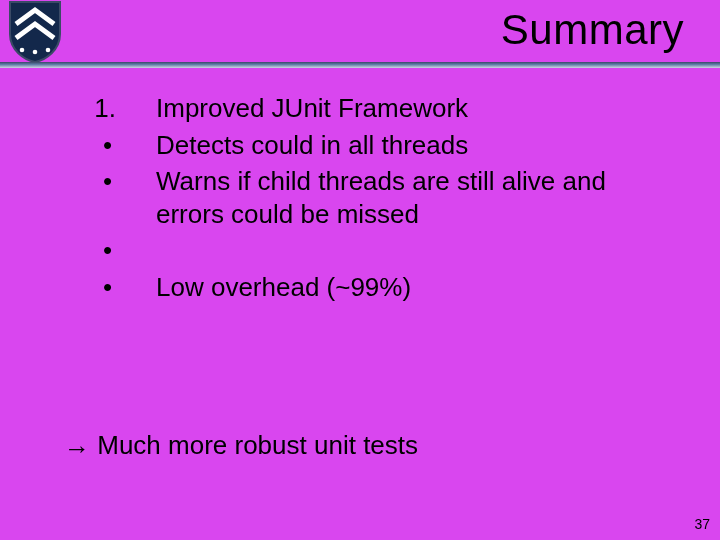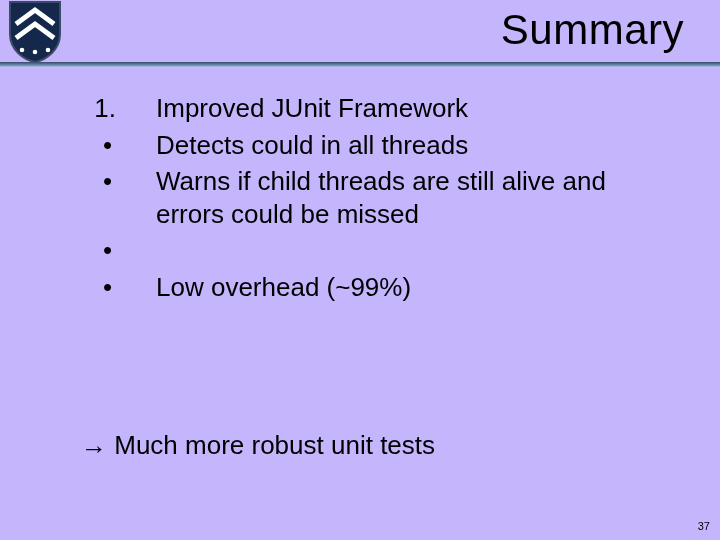--- a/index.html
+++ b/index.html
@@ -1,30 +1,30 @@
 <!DOCTYPE html>
 <html><head>
 <meta charset="utf-8">
 <style>
   * { box-sizing: border-box; margin: 0; padding: 0; }
   html, body { width: 720px; height: 540px; font-family: Arial, Helvetica, sans-serif; background: #fff; overflow: hidden; }
-  .slide { position: relative; width: 720px; height: 540px; background: #c4b5fd; }
+  .slide { position: relative; width: 720px; height: 540px; background: #d946ef; }
   .header-bar { position: absolute; top: 0; left: 0; width: 100%; height: 70px; }
   .shield { position: absolute; left: 8px; top: 0; width: 54px; height: 64px; }
   .rule { position: absolute; left: 0; top: 62px; width: 720px; height: 6px;
           background: linear-gradient(to bottom, #3a4a66 0%, #5d7aa6 40%, #cfd6e2 100%); }
   .title { position: absolute; top: 6px; right: 36px; font-size: 42px; color: #000; letter-spacing: 0.5px; }
   .content { position: absolute; left: 40px; top: 92px; width: 640px; color: #000; font-size: 26px; line-height: 1.25; }
   .row { display: flex; margin-bottom: 4px; }
   .num { width: 88px; flex: 0 0 88px; text-align: right; padding-right: 12px; }
   .bul { width: 88px; flex: 0 0 88px; text-align: right; padding-right: 16px; }
   .txt { flex: 1; margin-left: 28px; }
-  .conclusion { position: absolute; left: 81px; top: 430px; font-size: 26px; color: #000; }
+  .conclusion { position: absolute; left: 64px; top: 430px; font-size: 26px; color: #000; }
   .arrow { font-family: 'Arial Unicode MS', Arial, sans-serif; }
-  .pagenum { position: absolute; right: 10px; bottom: 8px; font-size: 11px; color: #000; }
+  .pagenum { position: absolute; right: 10px; bottom: 8px; font-size: 14px; color: #000; }
 </style>
 </head>
 <body>
 
 <div class="slide">
   <div class="header-bar">
     <svg class="shield" viewBox="0 0 54 64">
       <path d="M2 2 H52 V34 C52 50 38 60 27 62 C16 60 2 50 2 34 Z" fill="#13284b" stroke="#3a4a66" stroke-width="2"></path>
       <polyline points="8,24 27,10 46,24" fill="none" stroke="#fff" stroke-width="5"></polyline>
       <polyline points="8,38 27,24 46,38" fill="none" stroke="#fff" stroke-width="5"></polyline>

